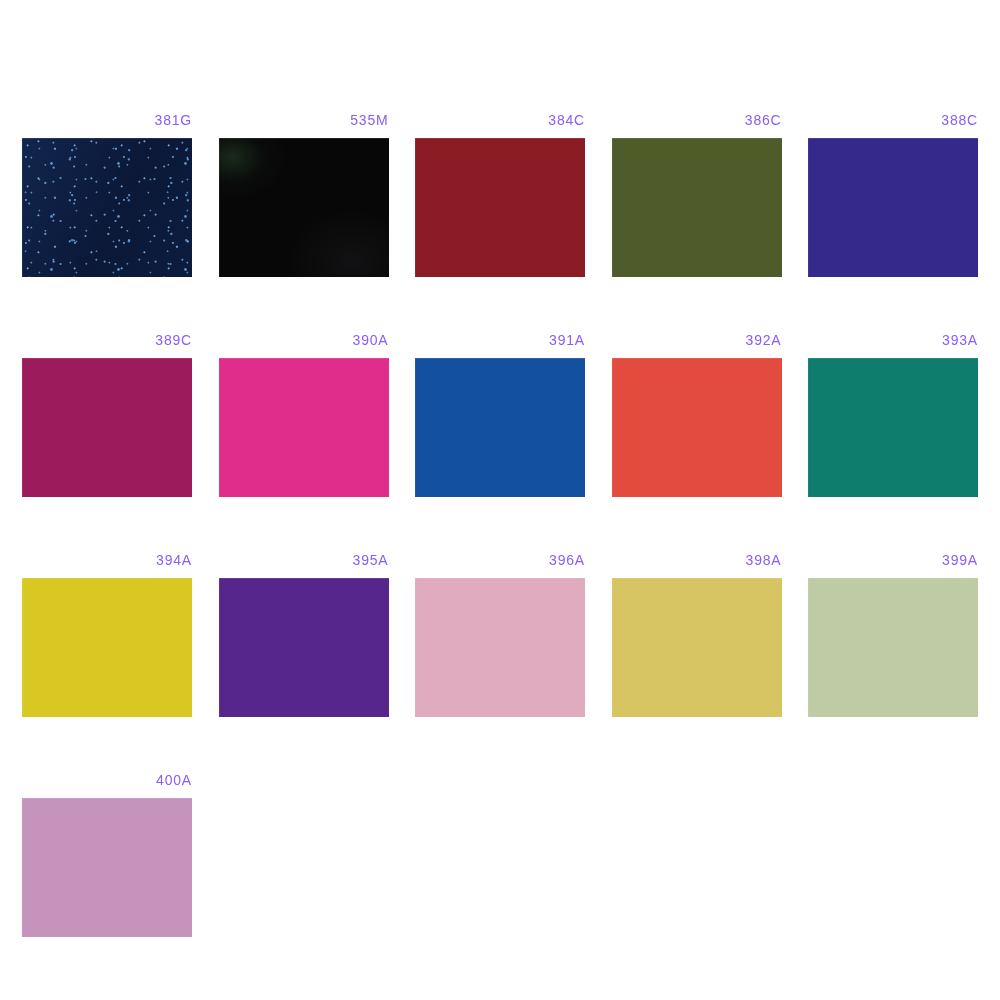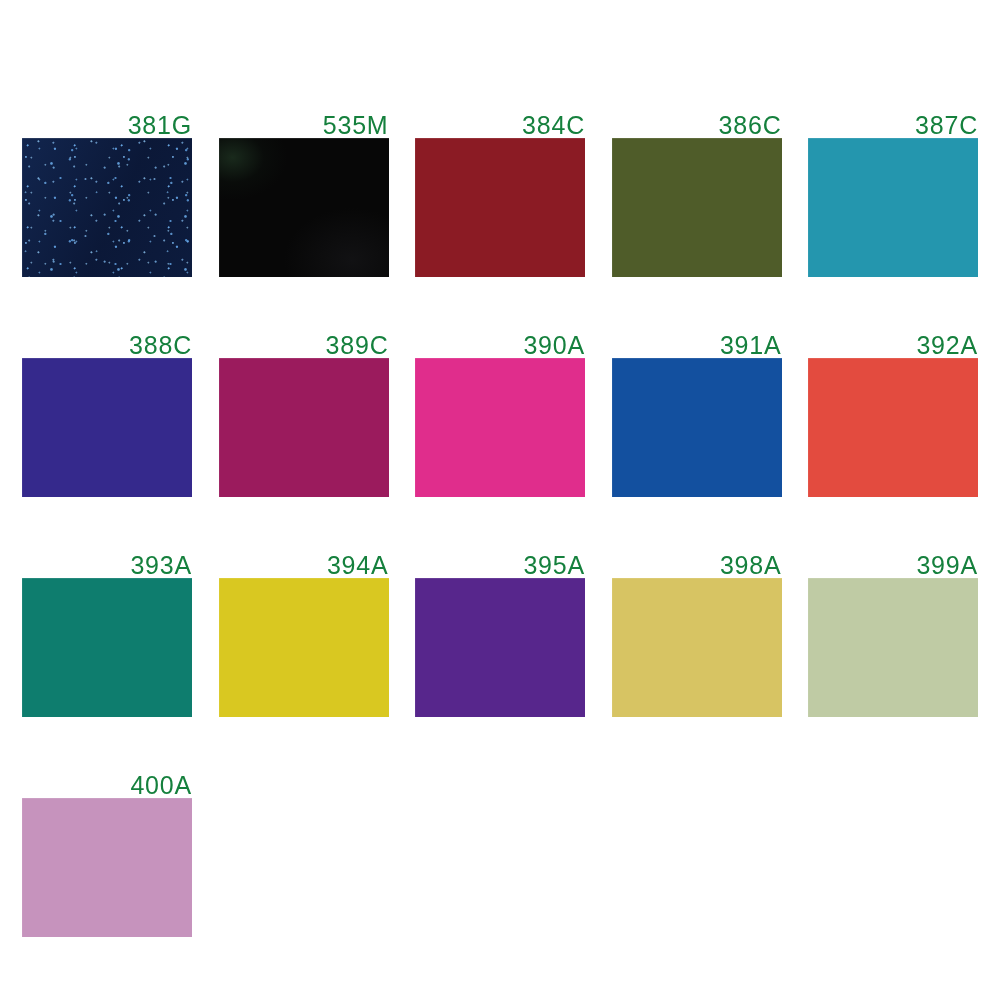--- a/index.html
+++ b/index.html
@@ -30,25 +30,26 @@
 
   .swatch-cell {
     width: 170px;
     display: flex;
     flex-direction: column;
     align-items: flex-end;
   }
 
   .swatch-label {
     font-family: "Liberation Sans", sans-serif;
-    font-size: 25px;
+    font-size: 14px;
     font-weight: 400;
     letter-spacing: 0.8px;
-    color: #15803d;
+    color: #8b5cf6;
     line-height: 1;
+    padding-bottom: 11px;
     text-align: right;
     white-space: nowrap;
     -webkit-font-smoothing: antialiased;
   }
 
   .swatch-chip {
     width: 170px;
     height: 139px;
     position: relative;
     overflow: hidden;
@@ -119,24 +120,20 @@
     </div>
     <div class="swatch-cell">
       <div class="swatch-label">384C</div>
       <div class="swatch-chip" style="background-color: rgb(139, 27, 36);"></div>
     </div>
     <div class="swatch-cell">
       <div class="swatch-label">386C</div>
       <div class="swatch-chip" style="background-color: rgb(79, 92, 41);"></div>
     </div>
     <div class="swatch-cell">
-      <div class="swatch-label">387C</div>
-      <div class="swatch-chip" style="background-color: rgb(36, 150, 174);"></div>
-    </div>
-    <div class="swatch-cell">
       <div class="swatch-label">388C</div>
       <div class="swatch-chip" style="background-color: rgb(53, 41, 140);"></div>
     </div>
     <div class="swatch-cell">
       <div class="swatch-label">389C</div>
       <div class="swatch-chip" style="background-color: rgb(155, 27, 93);"></div>
     </div>
     <div class="swatch-cell">
       <div class="swatch-label">390A</div>
       <div class="swatch-chip" style="background-color: rgb(224, 45, 140);"></div>
@@ -155,20 +152,24 @@
     </div>
     <div class="swatch-cell">
       <div class="swatch-label">394A</div>
       <div class="swatch-chip" style="background-color: rgb(217, 200, 33);"></div>
     </div>
     <div class="swatch-cell">
       <div class="swatch-label">395A</div>
       <div class="swatch-chip" style="background-color: rgb(87, 38, 140);"></div>
     </div>
     <div class="swatch-cell">
+      <div class="swatch-label">396A</div>
+      <div class="swatch-chip" style="background-color: rgb(224, 171, 191);"></div>
+    </div>
+    <div class="swatch-cell">
       <div class="swatch-label">398A</div>
       <div class="swatch-chip" style="background-color: rgb(215, 196, 99);"></div>
     </div>
     <div class="swatch-cell">
       <div class="swatch-label">399A</div>
       <div class="swatch-chip" style="background-color: rgb(191, 203, 164);"></div>
     </div>
     <div class="swatch-cell">
       <div class="swatch-label">400A</div>
       <div class="swatch-chip" style="background-color: rgb(198, 147, 189);"></div>

